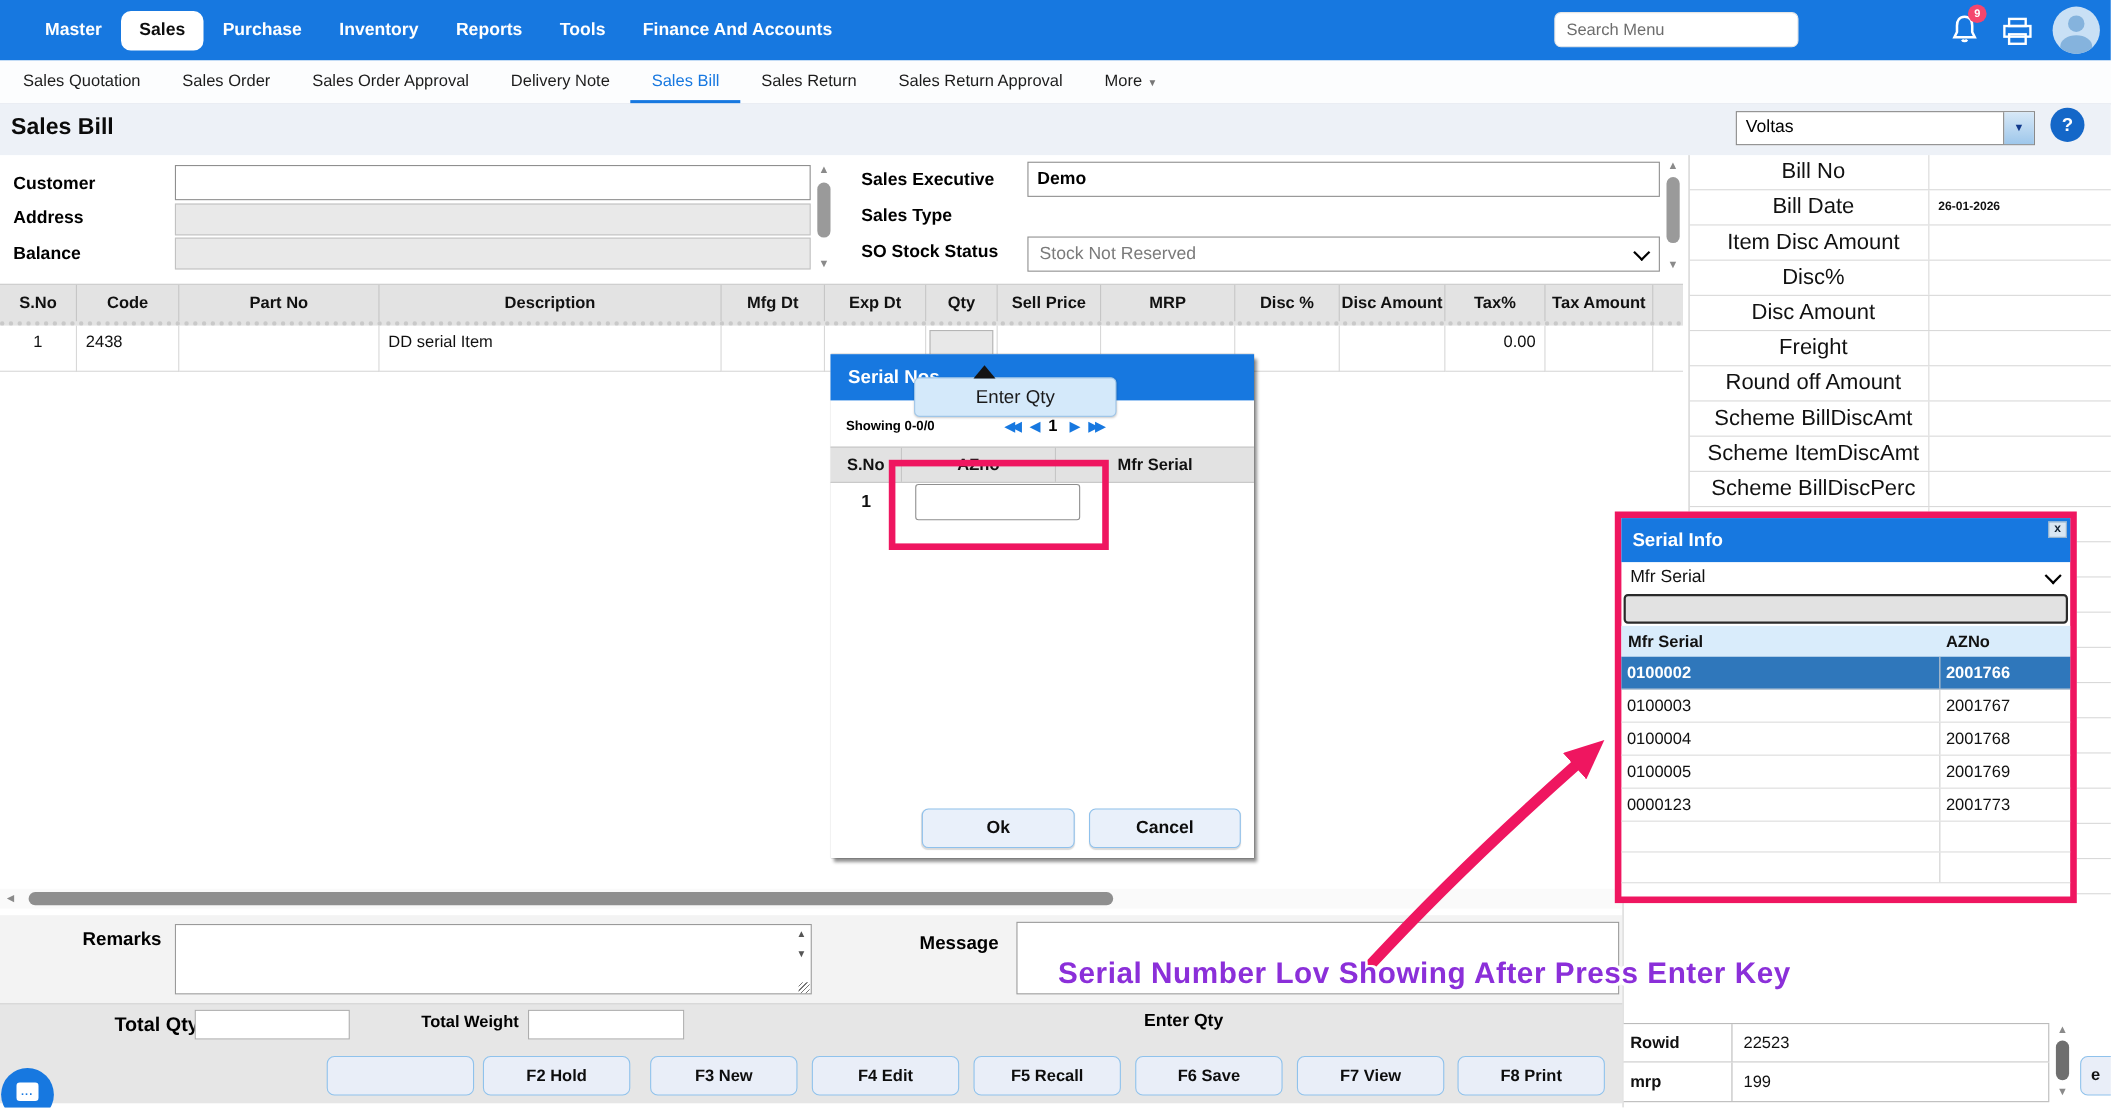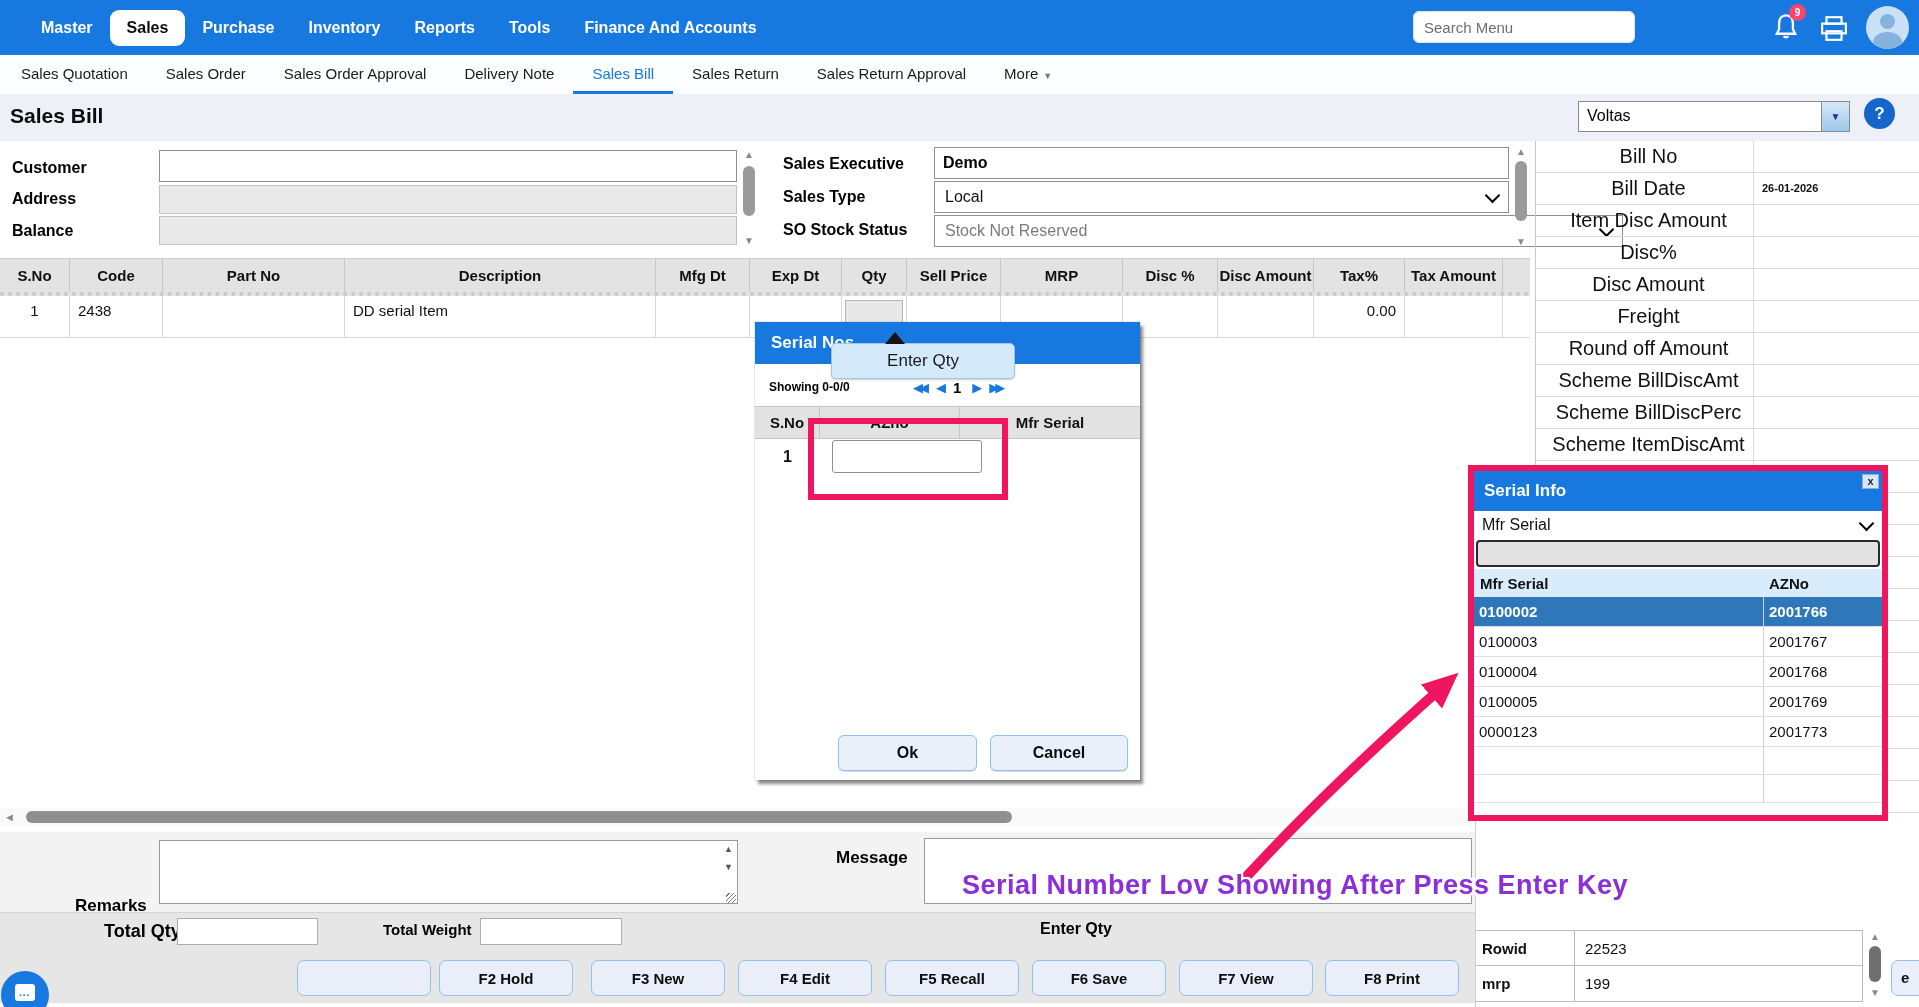--- a/index.html
+++ b/index.html
@@ -181,25 +181,21 @@
   <div class="vscroll" style="left:741px;top:150px;height:97px;">
     <div class="vs-arrow" style="top:0;">▲</div>
     <div class="vs-thumb" style="top:16px;height:50px;"></div>
     <div class="vs-arrow" style="top:86px;">▼</div>
   </div>
 
   <div class="flabel" style="left:783px;top:155px;">Sales Executive</div>
   <div class="flabel" style="left:783px;top:188px;">Sales Type</div>
   <div class="flabel" style="left:783px;top:221px;">SO Stock Status</div>
   <input class="finput" style="left: 934px; top: 147px; width: 575px; height: 32px; font-weight: 700;" value="Demo">
-  <div class="fselect" style="left:934px;top:181px;width:575px;height:32px;">
-    <span>Local</span>
-    <span class="chev"></span>
-  </div>
-  <div class="fselect" style="left:934px;top:215px;width:689px;height:32px;color:#7a7a7a;">
+  <div class="fselect" style="left:934px;top:215px;width:575px;height:32px;color:#7a7a7a;">
     <span>Stock Not Reserved</span>
     <span class="chev"></span>
   </div>
   <div class="vscroll" style="left:1513px;top:147px;height:101px;">
     <div class="vs-arrow" style="top:0;">▲</div>
     <div class="vs-thumb" style="top:14px;height:60px;"></div>
     <div class="vs-arrow" style="top:90px;">▼</div>
   </div>
 
   <div class="abs billpanel">
@@ -229,25 +225,25 @@
       </div>
     <div class="bp-row">
         <div class="bp-label">Round off Amount</div>
         <div class="bp-value"></div>
       </div>
     <div class="bp-row">
         <div class="bp-label">Scheme BillDiscAmt</div>
         <div class="bp-value"></div>
       </div>
     <div class="bp-row">
+        <div class="bp-label">Scheme ItemDiscAmt</div>
+        <div class="bp-value"></div>
+      </div>
+    <div class="bp-row">
         <div class="bp-label">Scheme BillDiscPerc</div>
-        <div class="bp-value"></div>
-      </div>
-    <div class="bp-row">
-        <div class="bp-label">Scheme ItemDiscAmt</div>
         <div class="bp-value"></div>
       </div>
     <div class="bp-row">
         <div class="bp-label"></div>
         <div class="bp-value"></div>
       </div>
     <div class="bp-row">
         <div class="bp-label"></div>
         <div class="bp-value"></div>
       </div>
@@ -326,21 +322,21 @@
     </div>
   </div>
 
   <div class="abs hscroll">
     <div class="hs-arrow">◄</div>
     <div class="hs-thumb"></div>
   </div>
 
   <div class="abs remband"></div>
   <div class="abs totband"></div>
-  <div class="ftlabel" style="left:75px;top:896px;font-size:17px;">Remarks</div>
+  <div class="ftlabel" style="left:75px;top:844px;font-size:17px;">Remarks</div>
   <textarea class="remarks-ta" style=""></textarea>
   <div class="ta-arrow" style="left:724px;top:844px;">▲</div>
   <div class="ta-arrow" style="left:724px;top:862px;">▼</div>
   <div class="ta-grip"></div>
   <div class="ftlabel" style="left:836px;top:848px;font-size:17px;">Message</div>
   <div class="msg-input"></div>
 
   <div class="ftlabel" style="left:104px;top:921px;font-size:18px;">Total Qty</div>
   <input class="tot-input" style="left: 177px; width: 141px;">
   <div class="ftlabel" style="left:383px;top:921px;font-size:15px;">Total Weight</div>

